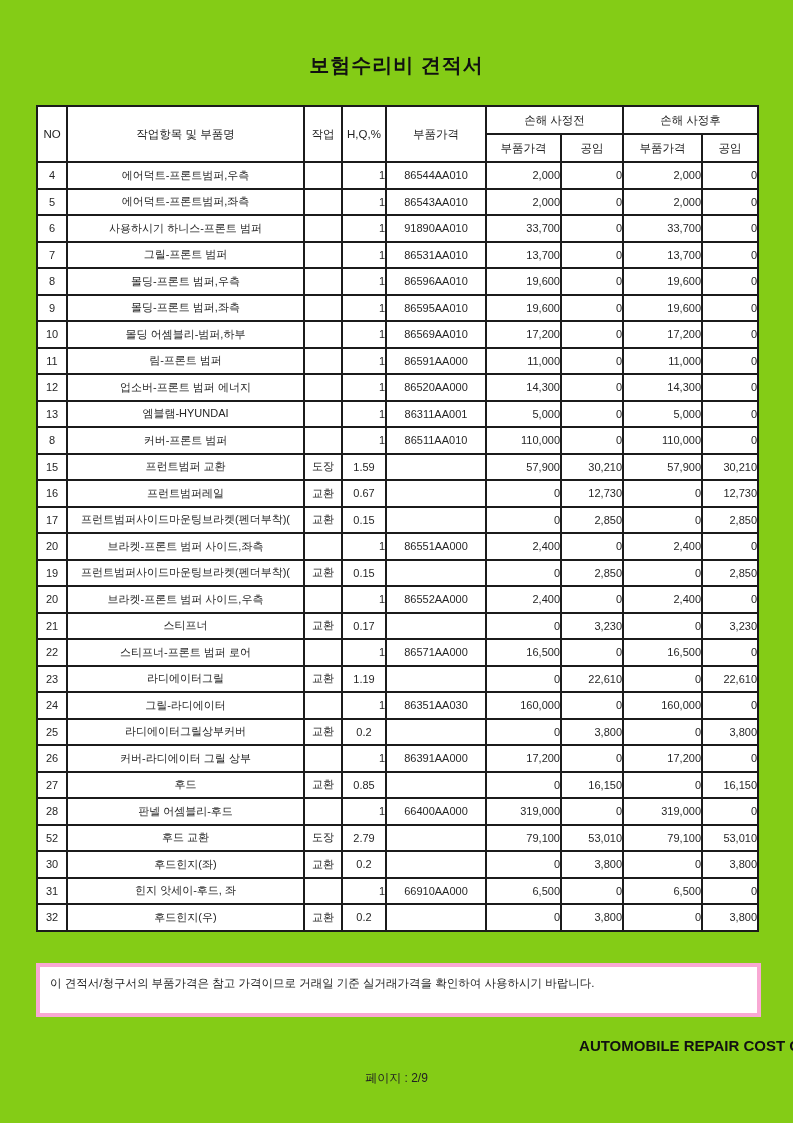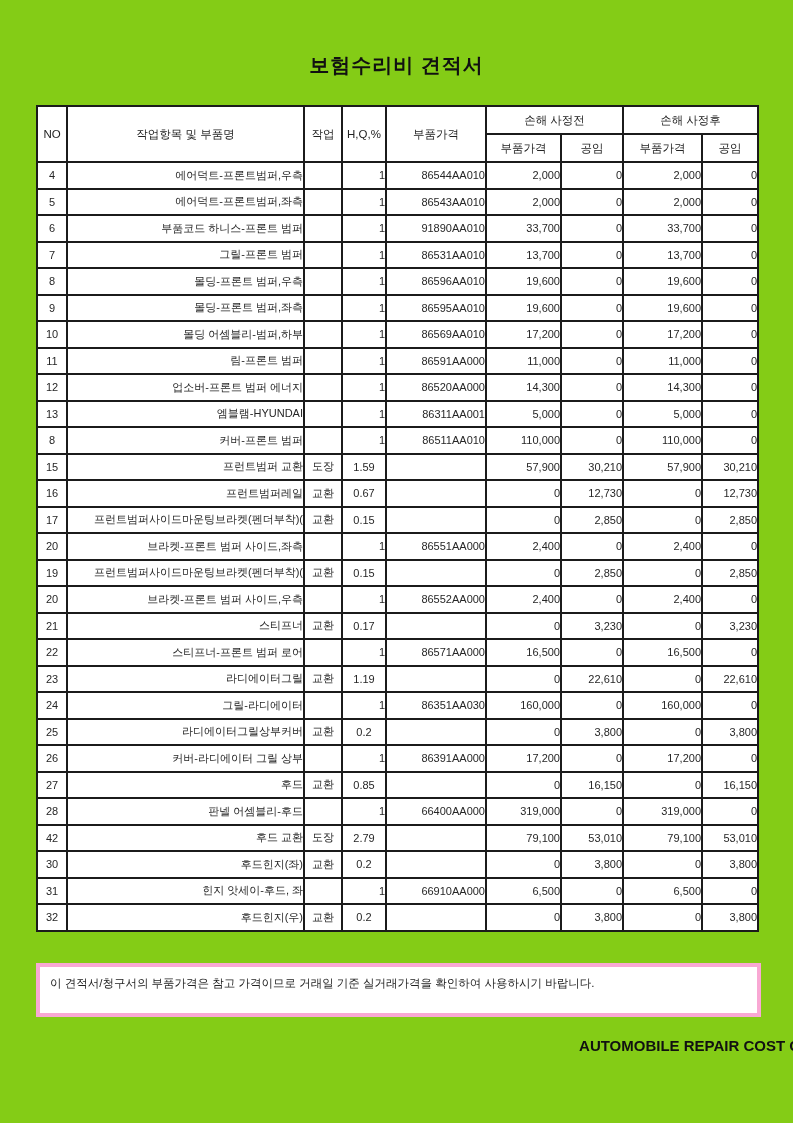--- a/index.html
+++ b/index.html
@@ -26,25 +26,25 @@
     padding: 0; overflow: hidden; white-space: nowrap;
     background: #fff;
   }
   .grid thead th {
     font-weight: normal; font-size: 11.5px; text-align: center;
     height: 26px; color: #222;
   }
   .grid tbody td { height: 24.5px; }
 
   .c-no   { text-align: center; }
-  .c-item { text-align: right; padding-left: 14px; }
+  .c-item { text-align: center; padding-left: 14px; }
   .c-work { text-align: center; }
   .c-hq-int { text-align: right; padding-right: 4px; }
   .c-hq-dec { text-align: center; }
-  .c-code { text-align: right; padding-left: 5px; margin-top: 32px; }
+  .c-code { text-align: center; padding-left: 5px; margin-top: 32px; }
   .c-money { text-align: right; padding-right: 6px; }
 
   .notice {
     position: absolute; top: 963px; left: 36px;
     width: 697px; height: 29px;
     border: 4px solid #f9a8d4;
     padding: 9px 10px 8px 10px;
     font-size: 11.5px; color: #222;
     background: #fff;
   }
@@ -112,21 +112,21 @@
           <td class="c-work"></td>
           <td class="c-hq-int">1</td>
           <td class="c-code">86543AA010</td>
           <td class="c-money">2,000</td>
           <td class="c-money">0</td>
           <td class="c-money">2,000</td>
           <td class="c-money">0</td>
         </tr>
         <tr>
           <td class="c-no">6</td>
-          <td class="c-item">부품코드 하니스-프론트 범퍼</td>
+          <td class="c-item">사용하시기 하니스-프론트 범퍼</td>
           <td class="c-work"></td>
           <td class="c-hq-int">1</td>
           <td class="c-code">91890AA010</td>
           <td class="c-money">33,700</td>
           <td class="c-money">0</td>
           <td class="c-money">33,700</td>
           <td class="c-money">0</td>
         </tr>
         <tr>
           <td class="c-no">7</td>
@@ -364,21 +364,21 @@
           <td class="c-item">판넬 어셈블리-후드</td>
           <td class="c-work"></td>
           <td class="c-hq-int">1</td>
           <td class="c-code">66400AA000</td>
           <td class="c-money">319,000</td>
           <td class="c-money">0</td>
           <td class="c-money">319,000</td>
           <td class="c-money">0</td>
         </tr>
         <tr>
-          <td class="c-no">42</td>
+          <td class="c-no">52</td>
           <td class="c-item">후드 교환</td>
           <td class="c-work">도장</td>
           <td class="c-hq-dec">2.79</td>
           <td class="c-code"></td>
           <td class="c-money">79,100</td>
           <td class="c-money">53,010</td>
           <td class="c-money">79,100</td>
           <td class="c-money">53,010</td>
         </tr>
         <tr>
@@ -415,14 +415,15 @@
           <td class="c-money">3,800</td>
         </tr>
       </tbody>
   </table>
 
   <div class="notice">
     <span>이 견적서/청구서의 부품가격은 참고 가격이므로 거래일 기준 실거래가격을 확인하여 사용하시기 바랍니다.</span>
   </div>
 
   <div class="brand">AUTOMOBILE REPAIR COST On-line</div>
+  <div class="page-num">페이지 : 2/9</div>
 
 </div>
 
 </body></html>

